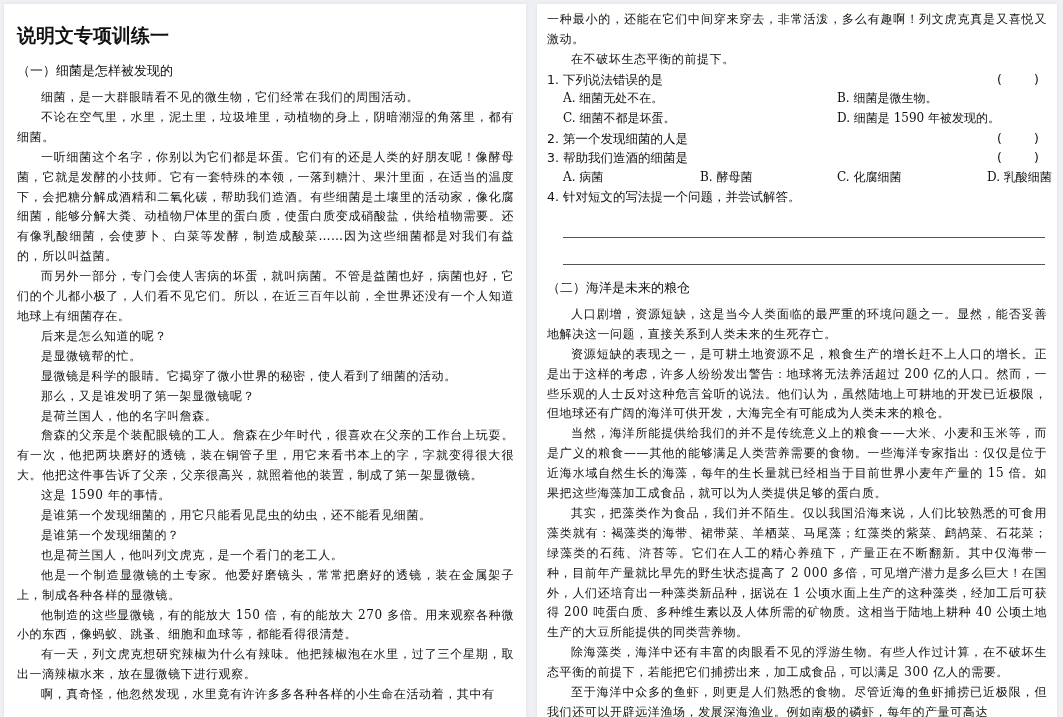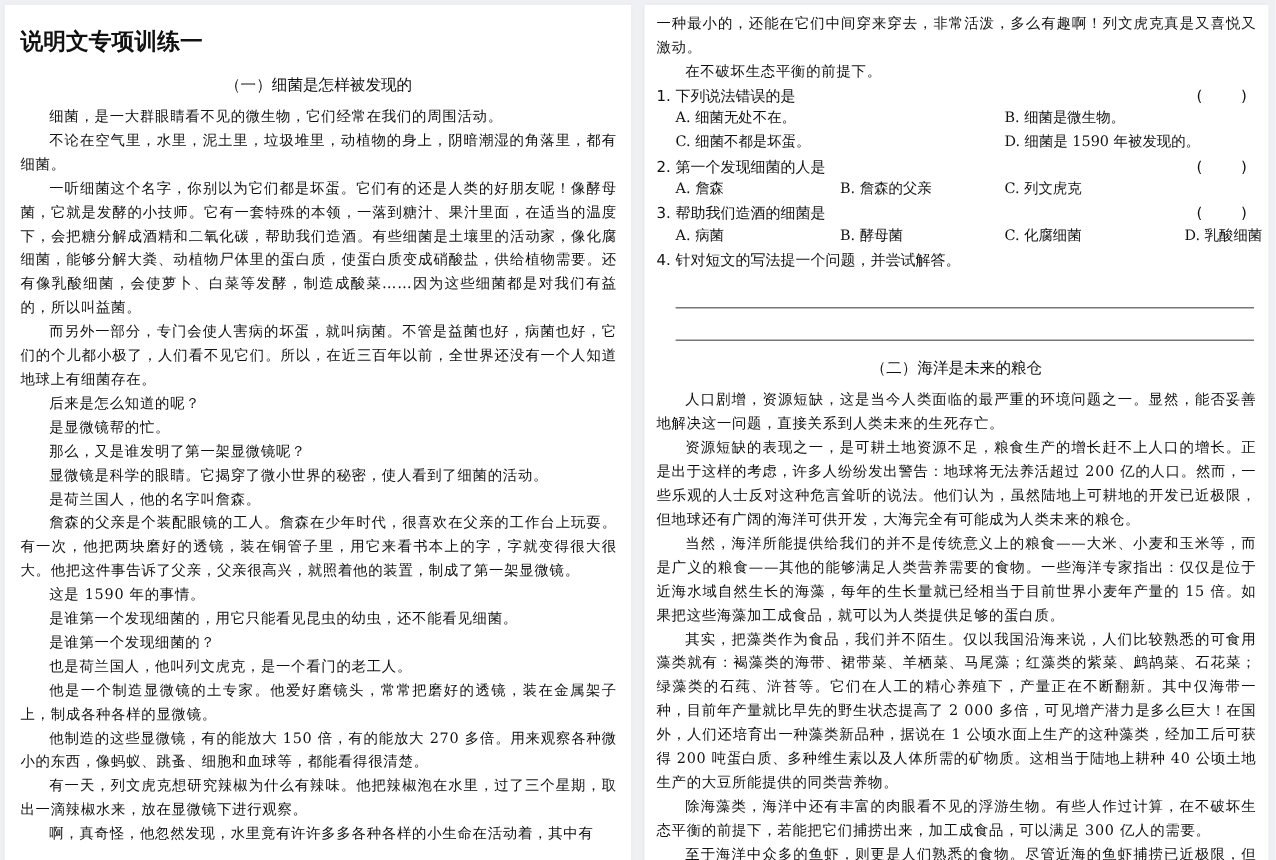--- a/index.html
+++ b/index.html
@@ -18,21 +18,21 @@
   }
   #page-left { left: 4px; width: 522px; }
   #page-right { left: 537px; width: 520px; top: 4px; }
   .inner { position: absolute; left: 13px; right: 12px; top: 0; }
   #page-right .inner { left: 10px; right: 10px; }
   .doc-title {
     text-align: left; font-family: "DejaVu Sans", "Liberation Sans", sans-serif;
     font-weight: bold; font-size: 19px; margin-top: 16px; height: 30px; line-height: 30px;
   }
   .sec-title {
-    text-align: center; font-family: Liberation Serif, serif;
+    text-align: left; font-family: Liberation Serif, serif;
     font-size: 13px; height: 26px; line-height: 26px; margin-top: 8px; margin-bottom: 4px;
   }
   .para {
     font-size: 12px; line-height: 19.9px; margin: 0;
     text-indent: 2em; text-align: justify; letter-spacing: 0.6px;
   }
   .para.noindent { text-indent: 0; }
   .q-stem {
     font-family: "DejaVu Sans", "Liberation Sans", sans-serif;
     font-size: 12.5px; height: 19.6px; line-height: 19.6px; position: relative;
@@ -48,22 +48,22 @@
 <div class="page" id="page-left">
   <div class="inner">
     <div class="doc-title">说明文专项训练一</div>
     <div class="sec-title">（一）细菌是怎样被发现的</div>
     <p class="para">细菌，是一大群眼睛看不见的微生物，它们经常在我们的周围活动。</p>
     <p class="para">不论在空气里，水里，泥土里，垃圾堆里，动植物的身上，阴暗潮湿的角落里，都有细菌。</p>
     <p class="para">一听细菌这个名字，你别以为它们都是坏蛋。它们有的还是人类的好朋友呢！像酵母菌，它就是发酵的小技师。它有一套特殊的本领，一落到糖汁、果汁里面，在适当的温度下，会把糖分解成酒精和二氧化碳，帮助我们造酒。有些细菌是土壤里的活动家，像化腐细菌，能够分解大粪、动植物尸体里的蛋白质，使蛋白质变成硝酸盐，供给植物需要。还有像乳酸细菌，会使萝卜、白菜等发酵，制造成酸菜……因为这些细菌都是对我们有益的，所以叫益菌。</p>
     <p class="para">而另外一部分，专门会使人害病的坏蛋，就叫病菌。不管是益菌也好，病菌也好，它们的个儿都小极了，人们看不见它们。所以，在近三百年以前，全世界还没有一个人知道地球上有细菌存在。</p>
     <p class="para">后来是怎么知道的呢？</p>
     <p class="para">是显微镜帮的忙。</p>
+    <p class="para">显微镜是科学的眼睛。它揭穿了微小世界的秘密，使人看到了细菌的活动。</p>
     <p class="para">那么，又是谁发明了第一架显微镜呢？</p>
-    <p class="para">显微镜是科学的眼睛。它揭穿了微小世界的秘密，使人看到了细菌的活动。</p>
     <p class="para">是荷兰国人，他的名字叫詹森。</p>
     <p class="para">詹森的父亲是个装配眼镜的工人。詹森在少年时代，很喜欢在父亲的工作台上玩耍。有一次，他把两块磨好的透镜，装在铜管子里，用它来看书本上的字，字就变得很大很大。他把这件事告诉了父亲，父亲很高兴，就照着他的装置，制成了第一架显微镜。</p>
     <p class="para">这是 1590 年的事情。</p>
     <p class="para">是谁第一个发现细菌的，用它只能看见昆虫的幼虫，还不能看见细菌。</p>
     <p class="para">是谁第一个发现细菌的？</p>
     <p class="para">也是荷兰国人，他叫列文虎克，是一个看门的老工人。</p>
     <p class="para">他是一个制造显微镜的土专家。他爱好磨镜头，常常把磨好的透镜，装在金属架子上，制成各种各样的显微镜。</p>
     <p class="para">他制造的这些显微镜，有的能放大 150 倍，有的能放大 270 多倍。用来观察各种微小的东西，像蚂蚁、跳蚤、细胞和血球等，都能看得很清楚。</p>
     <p class="para">有一天，列文虎克想研究辣椒为什么有辣味。他把辣椒泡在水里，过了三个星期，取出一滴辣椒水来，放在显微镜下进行观察。</p>
     <p class="para">啊，真奇怪，他忽然发现，水里竟有许许多多各种各样的小生命在活动着，其中有</p>
@@ -91,25 +91,20 @@
       <span class="opt" style="left:290px">D. 细菌是 1590 年被发现的。</span>
     </div>
 
     <div class="q-stem">
       <span>2. 第一个发现细菌的人是</span>
       <span class="q-bracket">
         <span>(</span>
         <span>)</span>
       </span>
     </div>
-    <div class="opts">
-      <span class="opt" style="left:16px">A. 詹森</span>
-      <span class="opt" style="left:153px">B. 詹森的父亲</span>
-      <span class="opt" style="left:290px">C. 列文虎克</span>
-    </div>
 
     <div class="q-stem">
       <span>3. 帮助我们造酒的细菌是</span>
       <span class="q-bracket">
         <span>(</span>
         <span>)</span>
       </span>
     </div>
     <div class="opts">
       <span class="opt" style="left:16px">A. 病菌</span>

